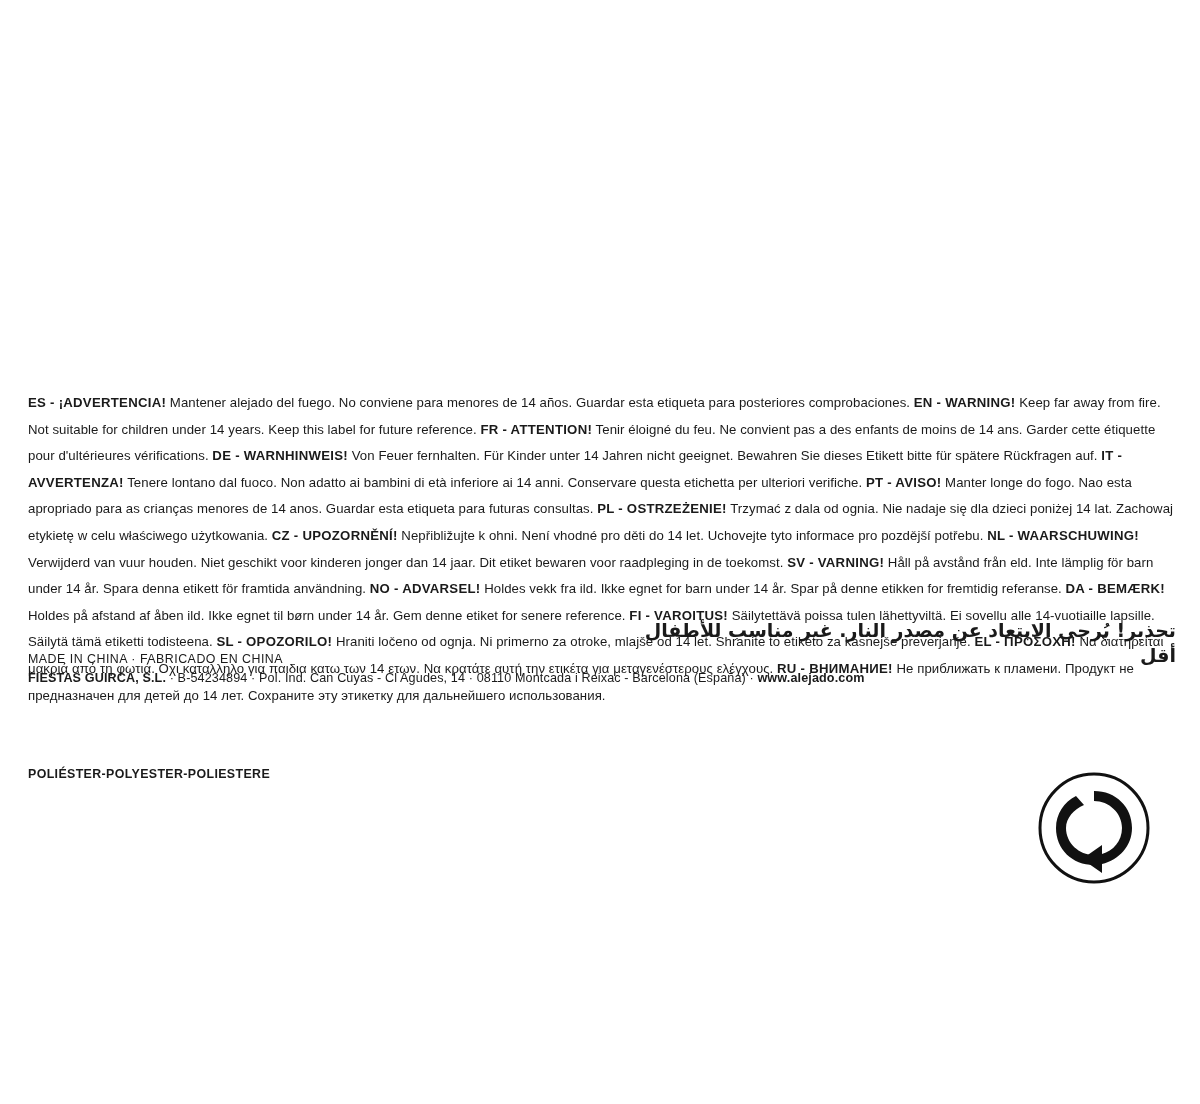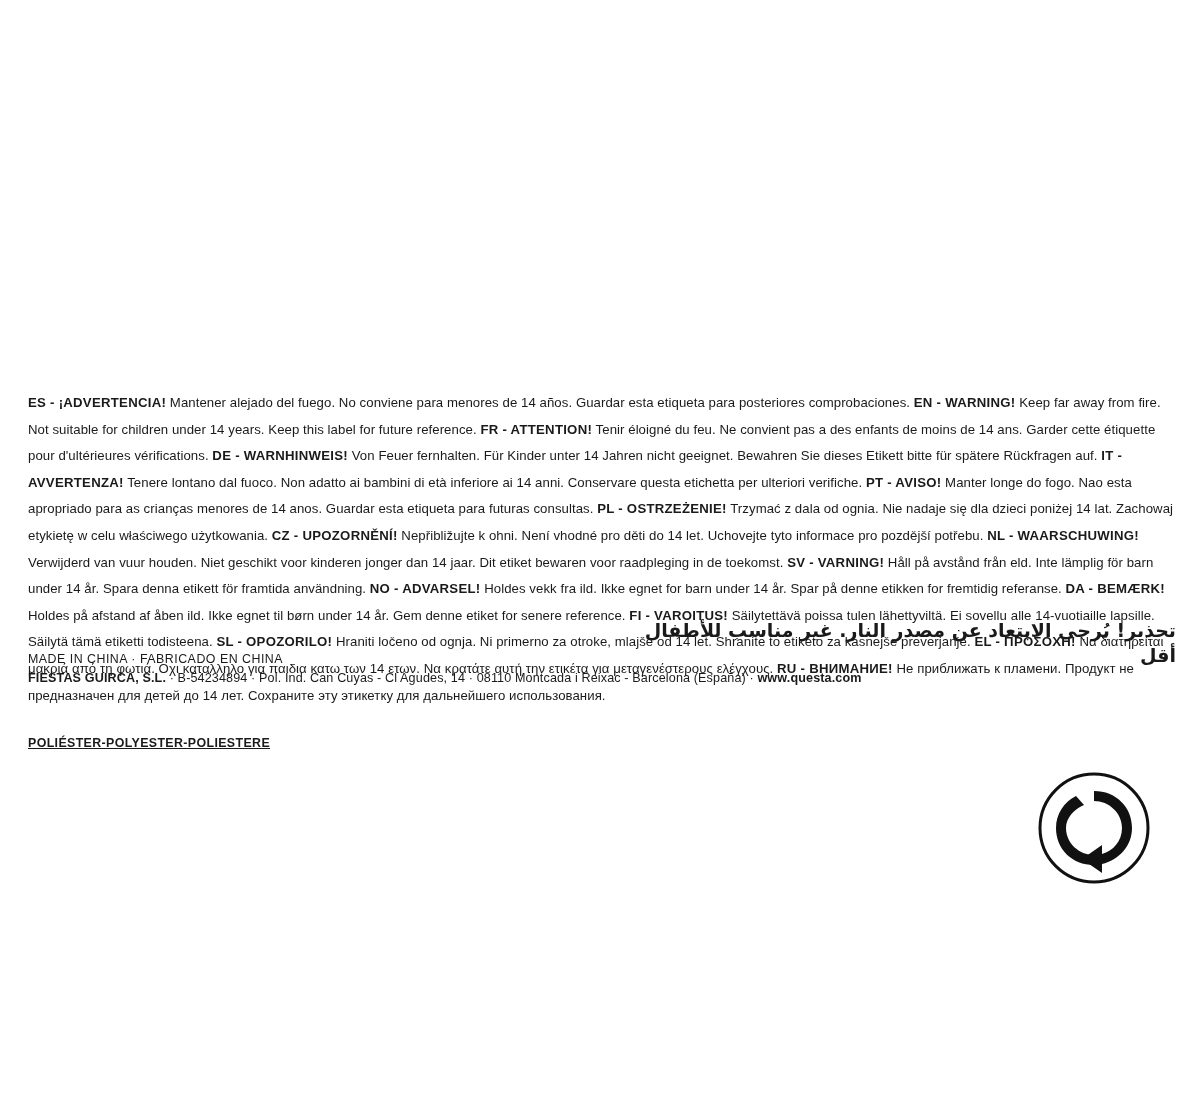--- a/index.html
+++ b/index.html
@@ -82,25 +82,24 @@
     font-weight: normal;
   }
   #company-line .web {
     font-weight: bold;
   }
 
   
   #material-line {
     position: absolute;
     left: 28px;
-    top: 736px;
+    top: 767px;
     font-size: 12.4px;
     font-weight: bold;
     letter-spacing: 0.03em;
-    text-decoration: underline;
   }
 
   
   #recycle-mark {
     position: absolute;
     left: 1038px;
     top: 772px;
     width: 112px;
     height: 112px;
   }
@@ -116,21 +115,21 @@
   <div id="warning-block">
     <span><span class="lang">ES - ¡ADVERTENCIA!</span><span class="txt"> Mantener alejado del fuego. No conviene para menores de 14 años. Guardar esta etiqueta para posteriores comprobaciones. </span></span><span><span class="lang">EN - WARNING!</span><span class="txt"> Keep far away from fire. Not suitable for children under 14 years. Keep this label for future reference. </span></span><span><span class="lang">FR - ATTENTION!</span><span class="txt"> Tenir éloigné du feu. Ne convient pas a des enfants de moins de 14 ans. Garder cette étiquette pour d'ultérieures vérifications. </span></span><span><span class="lang">DE - WARNHINWEIS!</span><span class="txt"> Von Feuer fernhalten. Für Kinder unter 14 Jahren nicht geeignet. Bewahren Sie dieses Etikett bitte für spätere Rückfragen auf. </span></span><span><span class="lang">IT - AVVERTENZA!</span><span class="txt"> Tenere lontano dal fuoco. Non adatto ai bambini di età inferiore ai 14 anni. Conservare questa etichetta per ulteriori verifiche. </span></span><span><span class="lang">PT - AVISO!</span><span class="txt"> Manter longe do fogo. Nao esta apropriado para as crianças menores de 14 anos. Guardar esta etiqueta para futuras consultas. </span></span><span><span class="lang">PL - OSTRZEŻENIE!</span><span class="txt"> Trzymać z dala od ognia. Nie nadaje się dla dzieci poniżej 14 lat. Zachowaj etykietę w celu właściwego użytkowania. </span></span><span><span class="lang">CZ - UPOZORNĚNÍ!</span><span class="txt"> Nepřibližujte k ohni. Není vhodné pro děti do 14 let. Uchovejte tyto informace pro pozdější potřebu. </span></span><span><span class="lang">NL - WAARSCHUWING!</span><span class="txt"> Verwijderd van vuur houden. Niet geschikt voor kinderen jonger dan 14 jaar. Dit etiket bewaren voor raadpleging in de toekomst. </span></span><span><span class="lang">SV - VARNING!</span><span class="txt"> Håll på avstånd från eld. Inte lämplig för barn under 14 år. Spara denna etikett för framtida användning. </span></span><span><span class="lang">NO - ADVARSEL!</span><span class="txt"> Holdes vekk fra ild. Ikke egnet for barn under 14 år. Spar på denne etikken for fremtidig referanse. </span></span><span><span class="lang">DA - BEMÆRK!</span><span class="txt"> Holdes på afstand af åben ild. Ikke egnet til børn under 14 år. Gem denne etiket for senere reference. </span></span><span><span class="lang">FI - VAROITUS!</span><span class="txt"> Säilytettävä poissa tulen lähettyviltä. Ei sovellu alle 14-vuotiaille lapsille. Säilytä tämä etiketti todisteena. </span></span><span><span class="lang">SL - OPOZORILO!</span><span class="txt"> Hraniti ločeno od ognja. Ni primerno za otroke, mlajše od 14 let. Shranite to etiketo za kasnejše preverjanje. </span></span><span><span class="lang">EL - ΠΡΟΣΟΧΗ!</span><span class="txt"> Να διατηρείται μακριά από τη φωτιά. Οχι καταλληλο για παιδια κατω των 14 ετων. Να κρατάτε αυτή την ετικέτα για μεταγενέστερους ελέγχους. </span></span><span><span class="lang">RU - ВНИМАНИЕ!</span><span class="txt"> Не приближать к пламени. Продукт не предназначен для детей до 14 лет. Сохраните эту этикетку для дальнейшего использования.</span></span>
   </div>
 
   <div id="arabic-block">
     <div>تحذير! يُرجى الابتعاد عن مصدر النار. غير مناسب للأطفال أقل</div>
   </div>
 
   <div id="origin-line">MADE IN CHINA · FABRICADO EN CHINA</div>
 
-  <div id="company-line"><span class="strong">FIESTAS GUIRCA, S.L.</span><span class="reg"> · B-54234894 · Pol. Ind. Can Cuyas - Cl Agudes, 14 · 08110 Montcada i Reixac - Barcelona (España) · </span><span class="web">www.questa.com</span></div>
+  <div id="company-line"><span class="strong">FIESTAS GUIRCA, S.L.</span><span class="reg"> · B-54234894 · Pol. Ind. Can Cuyas - Cl Agudes, 14 · 08110 Montcada i Reixac - Barcelona (España) · </span><span class="web">www.alejado.com</span></div>
 
   <div id="material-line">POLIÉSTER-POLYESTER-POLIESTERE</div>
 
   <div id="recycle-mark">
     <svg width="112" height="112" viewBox="0 0 112 112" aria-hidden="true">
       <circle cx="56" cy="56" r="54" fill="none" stroke="#111111" stroke-width="3"></circle>
       <path d="M56 19
                C 78 19, 94 35, 94 56
                C 94 74, 81 88, 64 92
                L 64 101

